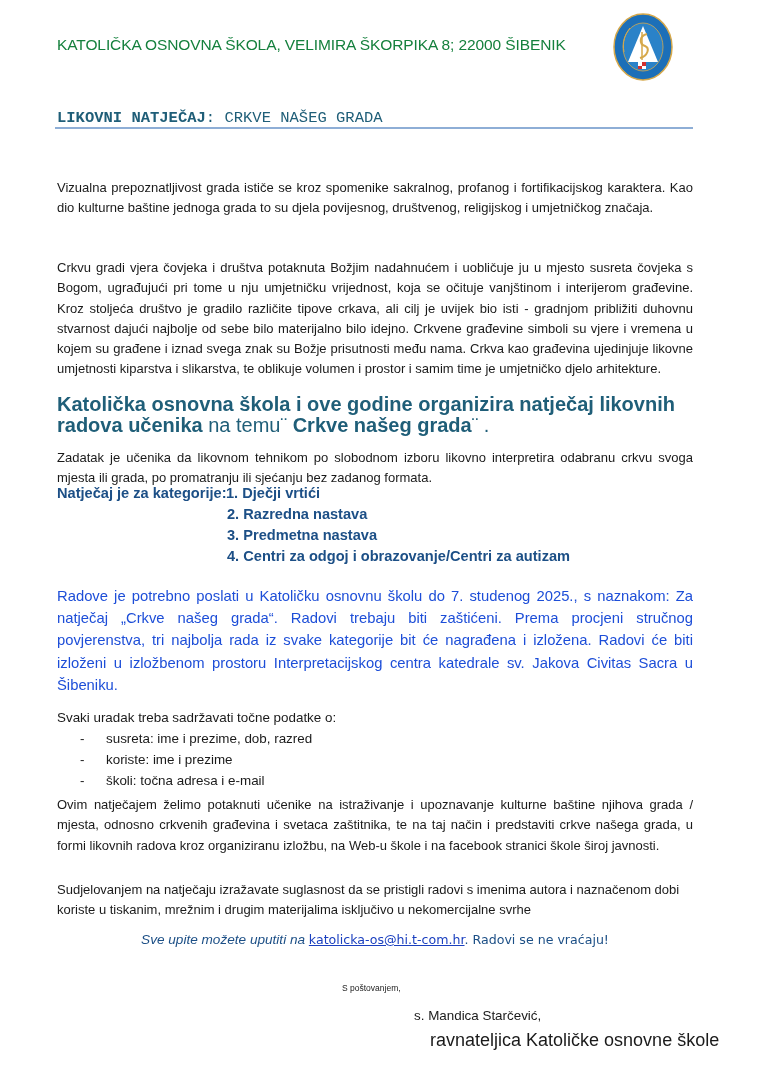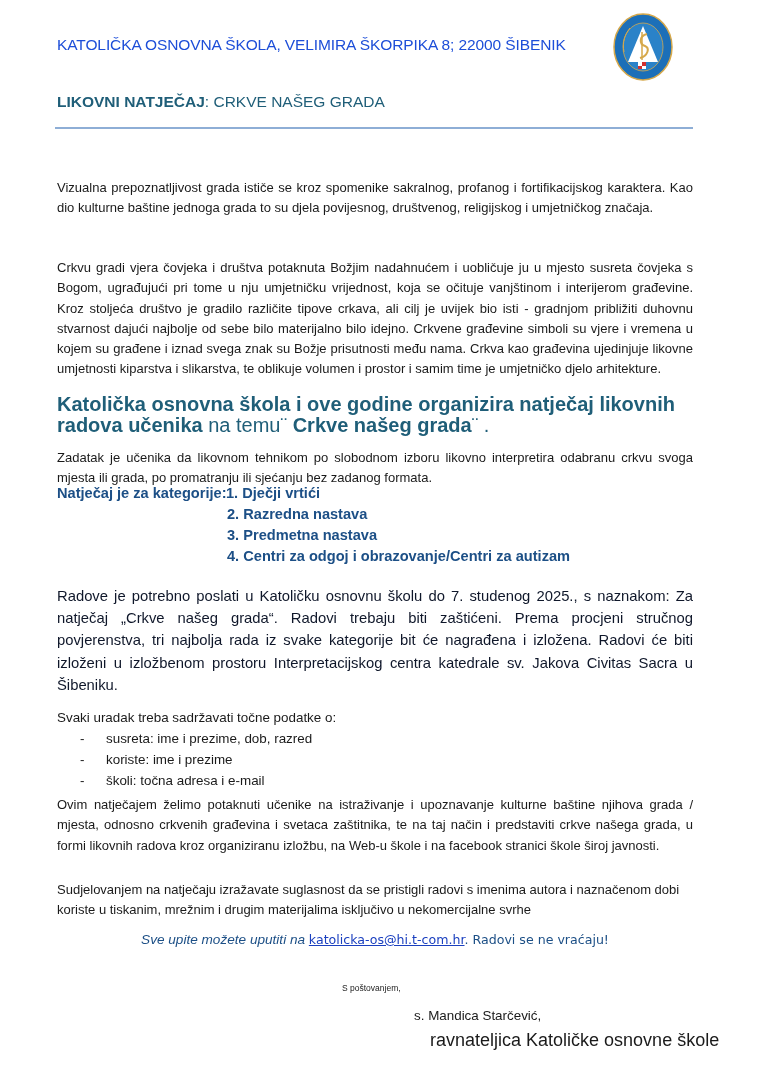--- a/index.html
+++ b/index.html
@@ -1,34 +1,34 @@
 <!DOCTYPE html>
 <html><head>
   <meta charset="utf-8">
   <style>
     html, body { margin: 0; padding: 0; background: #ffffff; }
     body { width: 772px; height: 1080px; position: relative; overflow: hidden;
            font-family: "Liberation Sans", sans-serif; color: #1a1a1a; }
     .abs { position: absolute; }
-    .header-addr { left: 57px; top: 36px; font-size: 15.5px; letter-spacing: -0.1px; color: #1d4ed8; }
+    .header-addr { left: 57px; top: 36px; font-size: 15.5px; letter-spacing: -0.1px; color: #15803d; }
     .logo { left: 612px; top: 12px; width: 62px; height: 70px; }
-    .title { left: 57px; top: 93px; font-size: 15.5px; color: #1f5e78; }
+    .title { left: 57px; top: 109px; font-size: 15.5px; color: #1f5e78; font-family: Liberation Mono, monospace; }
     .title b { font-weight: bold; }
     .divider { left: 55px; top: 127px; width: 638px; height: 2px; background: #8eaed6; }
     .para { left: 57px; width: 636px; font-size: 13px; line-height: 20.3px; text-align: justify; color: #1a1a1a; }
     .teal-bold { color: #1f5e78; font-weight: bold; }
     .teal { color: #1f5e78; }
     .blue-bold { color: #1c4f86; font-weight: bold; }
     .p-intro { top: 178px; }
     .p-crkva { top: 258px; }
     .p-katolicka { top: 394px; font-size: 20px; line-height: 21px; }
     .p-zadatak { top: 448px; }
     .cats-label { left: 57px; top: 485px; font-size: 14.6px; }
     .cat { left: 227px; font-size: 14.6px; }
-    .p-radove { top: 585px; font-size: 14.8px; line-height: 22.2px; color: #0f172a; }
+    .p-radove { top: 585px; font-size: 14.8px; line-height: 22.2px; color: #1d4ed8; }
     .p-svaki { top: 708px; font-size: 13.4px; }
     .bullet { left: 80px; font-size: 13.4px; }
     .bullet-text { left: 106px; font-size: 13.4px; }
     .p-ovim { top: 795px; }
     .p-sudj { top: 880px; }
     .p-upite { top: 930px; font-size: 13.6px; color: #1c4f86; }
     .p-upite i { font-style: italic; }
     .email { color: #1a3fbf; text-decoration: underline; font-family: "DejaVu Sans", sans-serif; font-size: 12.6px; }
     .upite-tail { font-family: "DejaVu Sans", sans-serif; font-size: 12.6px; color: #1c4f86; }
     .s-post { left: 342px; top: 983px; font-size: 8.5px; color: #222; }

